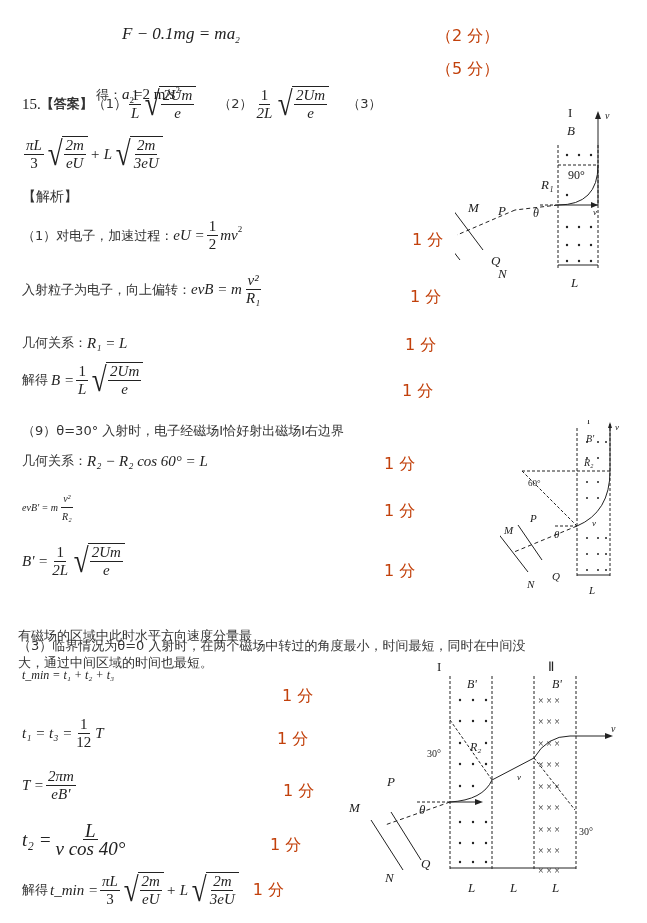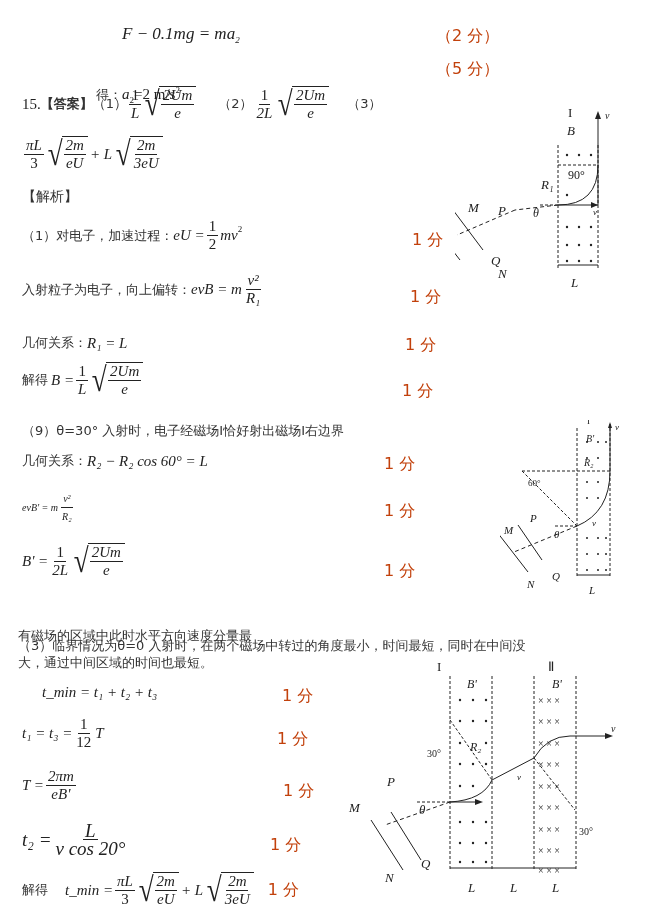--- a/index.html
+++ b/index.html
@@ -175,21 +175,21 @@
         </span>
       </span>
     </span>
 </div>
 <div class="abs score" style="left:384px;top:561px;">1 分</div>
 
 <div class="abs cn" style="left:18px;top:601px;margin-top:36px;">（3）临界情况为θ=0 入射时，在两个磁场中转过的角度最小，时间最短，同时在中间没</div>
 <div class="abs cn" style="left:18px;top:627px;">有磁场的区域中此时水平方向速度分量最</div>
 <div class="abs cn" style="left:18px;top:654px;">大，通过中间区域的时间也最短。</div>
 
-<div class="abs m" style="left:22px;top:684px;font-size:15px;margin-left:20px;">t_min = t₁ + t₂ + t₃</div>
+<div class="abs m" style="left:22px;top:668px;font-size:12px;">t_min = t₁ + t₂ + t₃</div>
 <div class="abs score" style="left:282px;top:686px;">1 分</div>
 
 <div class="abs" style="left:22px;top:716px;display:flex;align-items:center;font-size:15px;">
   <span class="m">t₁ = t₃ =</span>
   <span class="frac">
       <span class="num">1</span>
       <span class="den">12</span>
     </span>
   <span class="m">T</span>
 </div>
@@ -201,28 +201,28 @@
       <span class="num">2πm</span>
       <span class="den">eB'</span>
     </span>
 </div>
 <div class="abs score" style="left:283px;top:781px;">1 分</div>
 
 <div class="abs" style="left:22px;top:822px;display:flex;align-items:center;font-size:19px;">
   <span class="m">t₂ =</span>
   <span class="frac m">
       <span class="num">L</span>
-      <span class="den">v cos 20°</span>
+      <span class="den">v cos 40°</span>
     </span>
 </div>
 <div class="abs score" style="left:270px;top:835px;">1 分</div>
 
 <div class="abs" style="left:22px;top:872px;display:flex;align-items:center;font-size:15px;">
   <span class="cn">解得</span>
-  <span class="m" style="margin-left:17px">t_min =</span>
+  <span class="m" style="margin-left:2px">t_min =</span>
   <span class="frac m">
       <span class="num">πL</span>
       <span class="den n">3</span>
     </span>
   <span class="sqrt m">
       <span class="rad">√</span>
       <span class="body">
         <span class="frac">
           <span class="num">2m</span>
           <span class="den">eU</span>

